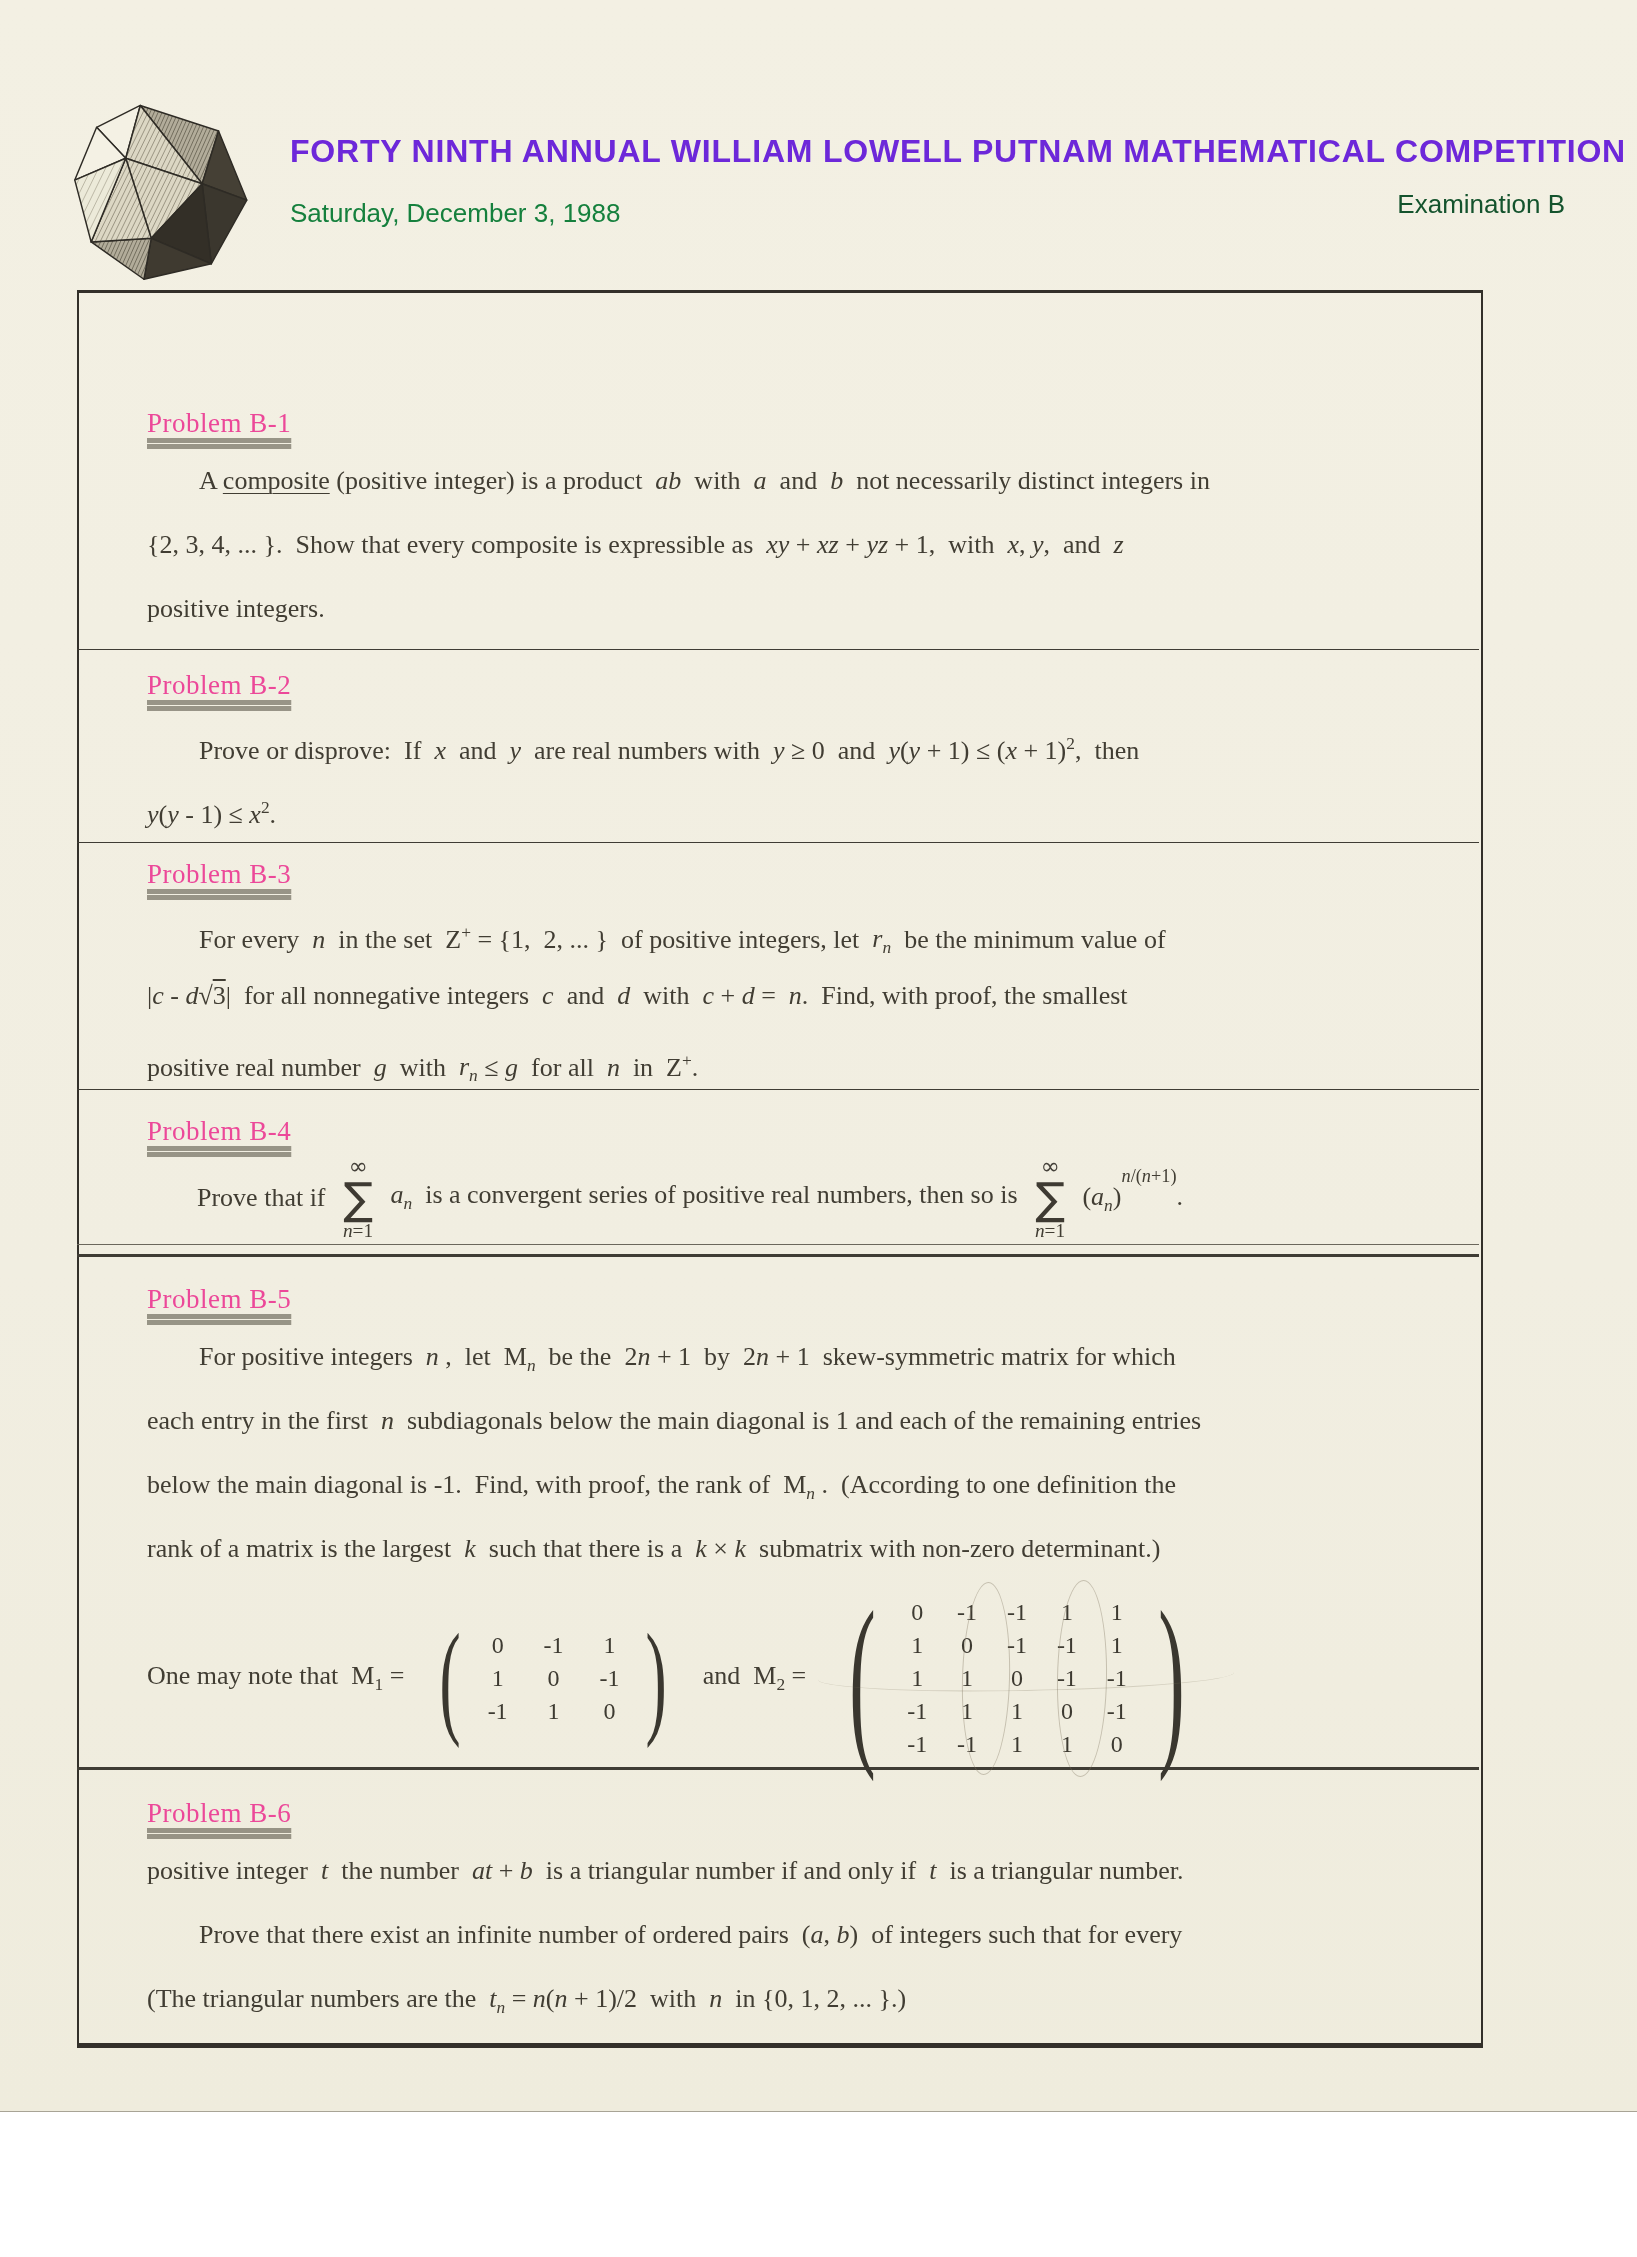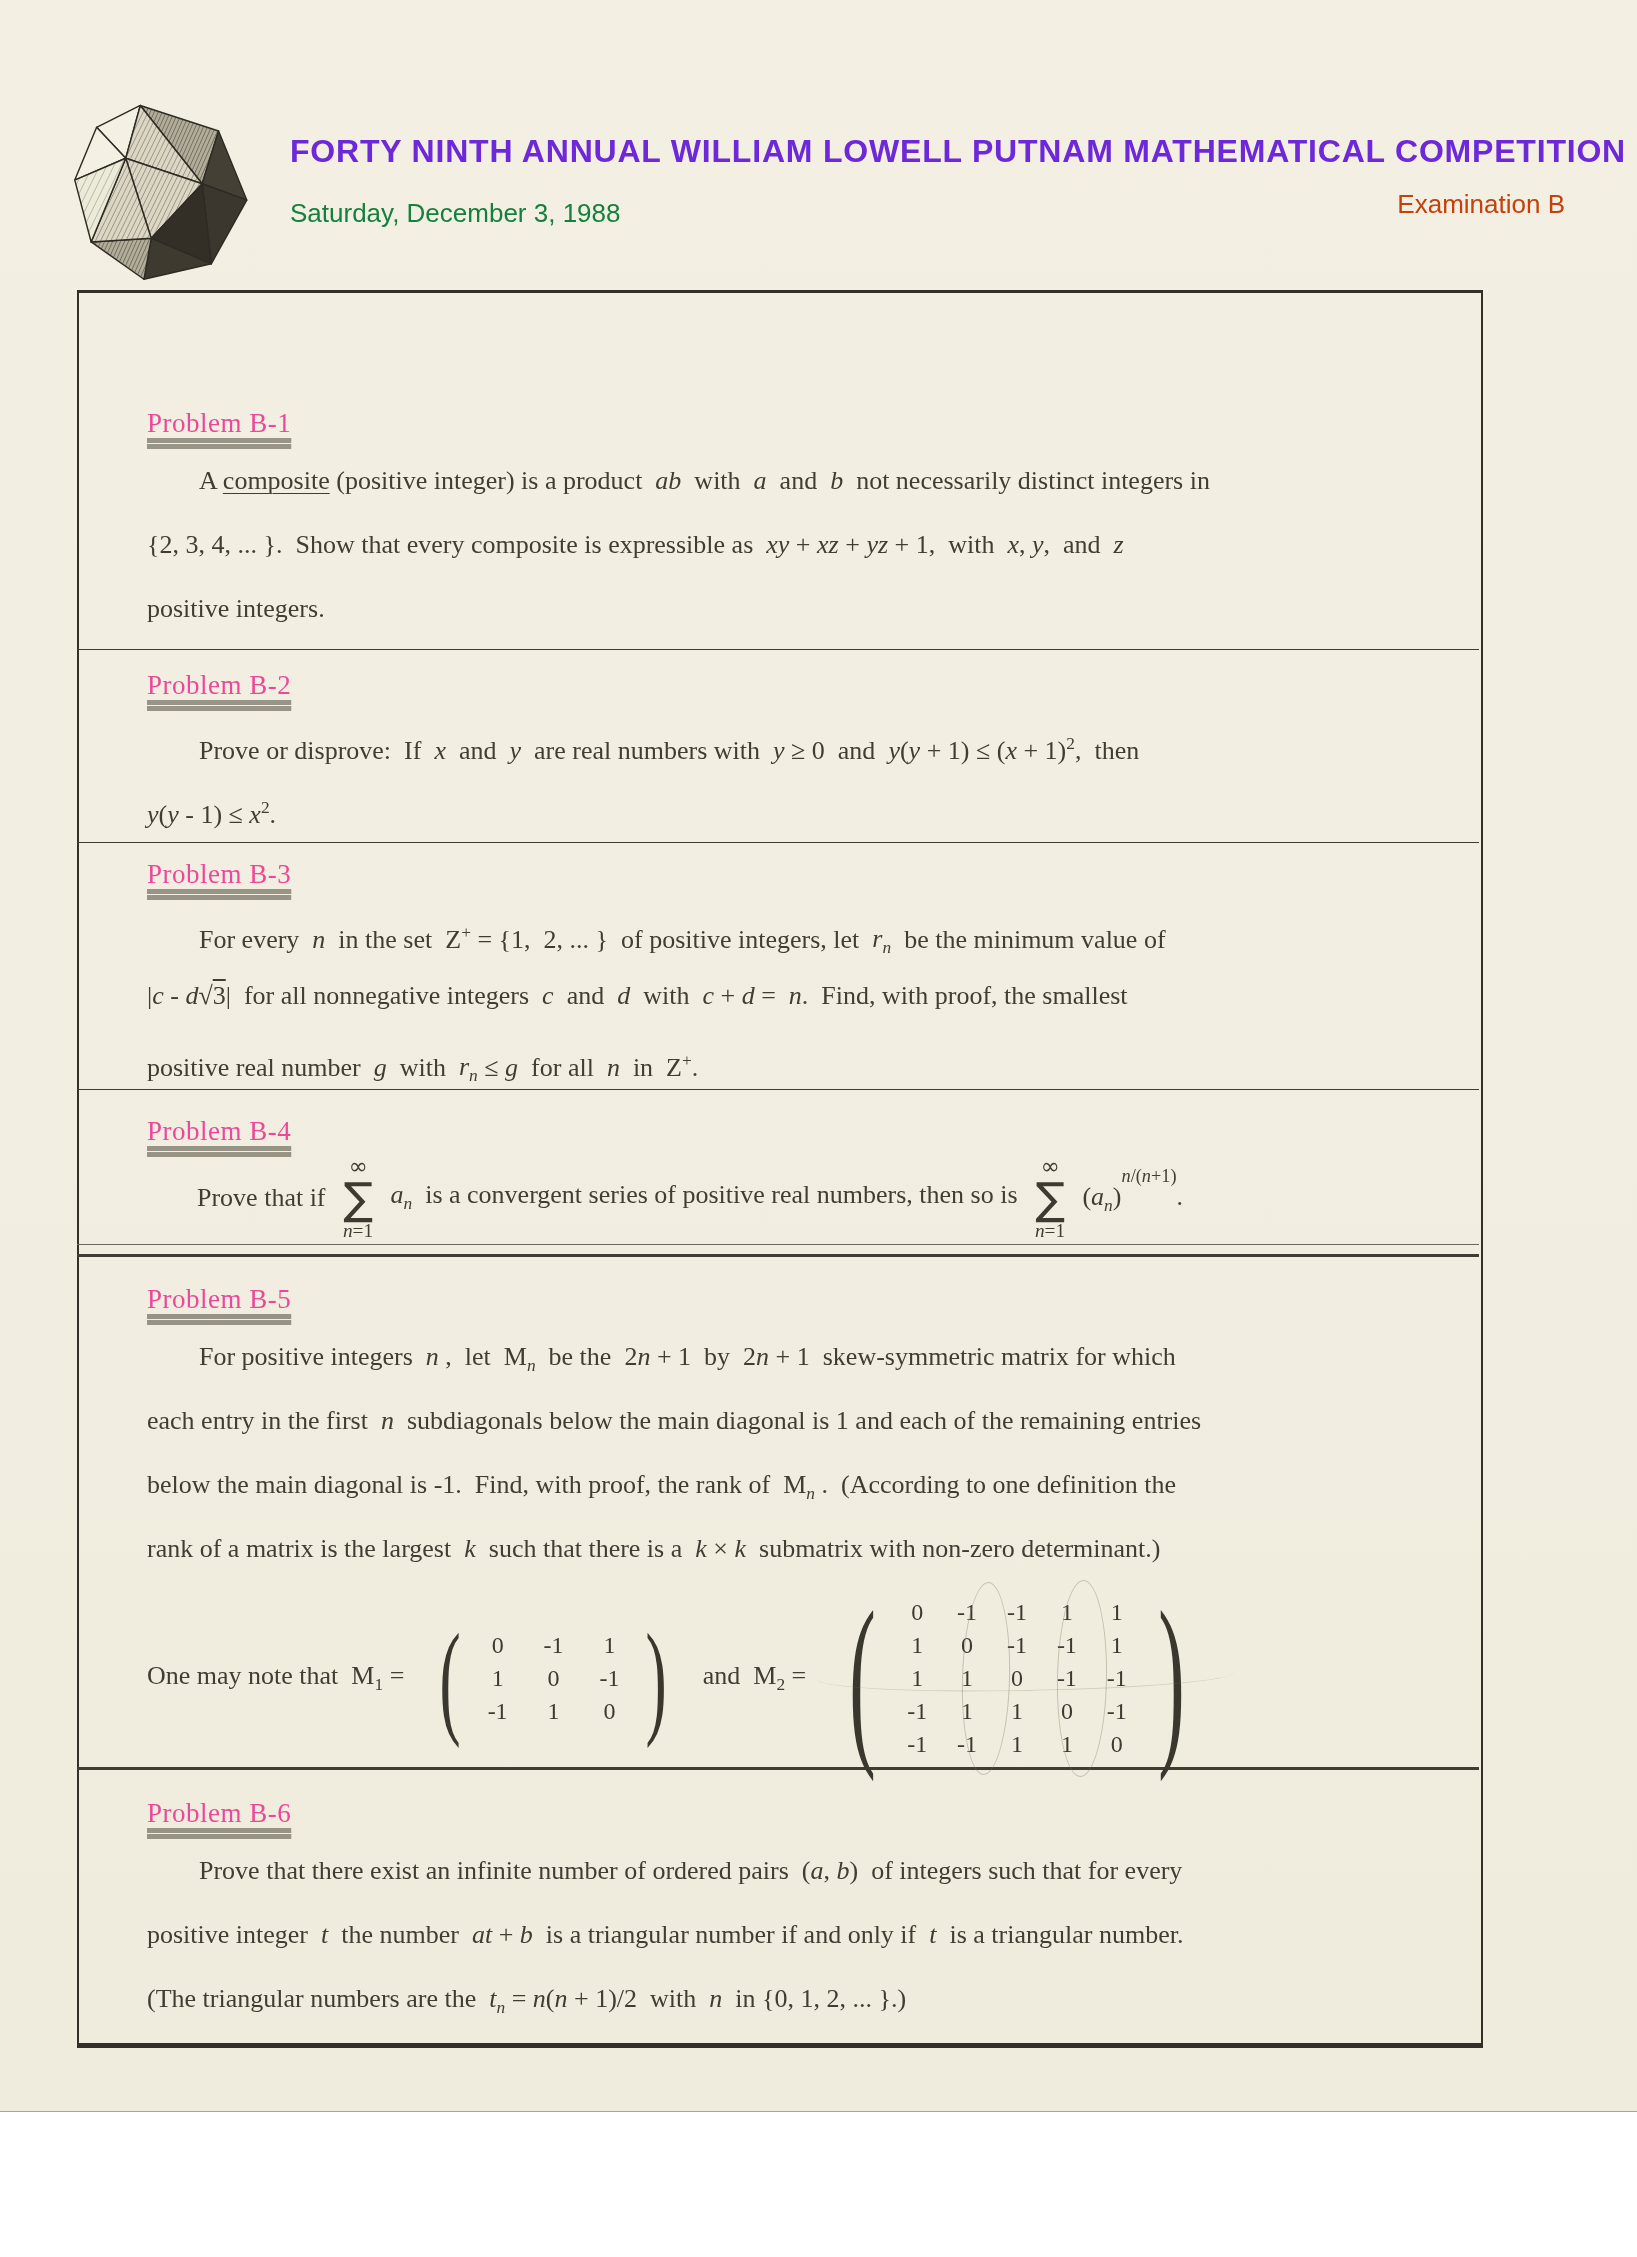--- a/index.html
+++ b/index.html
@@ -9,21 +9,21 @@
   .page{position:absolute;left:0;top:0;width:1638px;height:2257px;overflow:hidden;background:#fff;}
   .paper{position:absolute;left:0;top:0;width:1638px;height:2111px;
          background:linear-gradient(180deg,#f3f0e3 0%,#f1eee1 60%,#efecdd 100%);
          border-bottom:1.9px solid #a8a496;}
   
   .title{position:absolute;left:290px;top:133px;font-family:"Liberation Sans","DejaVu Sans",sans-serif;
          font-weight:bold;font-size:32px;letter-spacing:0.8px;color:#6d28d9;white-space:nowrap;}
   .date{position:absolute;left:290px;top:198px;font-family:"Liberation Sans","DejaVu Sans",sans-serif;
         font-size:26px;color:#15803d;}
   .exam{position:absolute;right:73px;top:189px;font-family:"Liberation Sans","DejaVu Sans",sans-serif;
-        font-size:26px;color:#c2410c;}
+        font-size:26px;color:#14532d;}
   .logo{position:absolute;left:64px;top:100px;width:189px;height:182px;}
   
   .pbox{position:absolute;left:77px;top:290px;width:1402px;height:1750px;
         border:2.9px solid #33302a;border-top-width:3.9px;border-bottom-width:5.8px;}
   .divider{position:absolute;left:77px;width:1402px;height:0;border-top:1.9px solid #3f3c34;}
   .divider.thin{border-top-width:1px;border-top-color:#6b675c;}
   .divider.thick{border-top-width:3.9px;}
   
   .section{position:absolute;left:147px;width:1329px;}
   .phead{display:inline-block;font-size:27px;letter-spacing:0.5px;color:#ec4899;line-height:39px;
@@ -204,18 +204,18 @@
         </span>
       <span class="paren">)</span>
       <span class="pencil c3"></span>
       <span class="pencil c5"></span>
       <span class="pencil row"></span>
     </span>
   </div>
 
   <div class="section" style="top:1794px;">
     <span class="phead">Problem B-6</span>
+    <div class="line">positive integer&nbsp; <i>t</i>&nbsp; the number&nbsp; <i>at</i> + <i>b</i>&nbsp; is a triangular number if and only if&nbsp; <i>t</i>&nbsp; is a triangular number.</div>
     <div class="line ind">Prove that there exist an infinite number of ordered pairs&nbsp; (<i>a</i>, <i>b</i>)&nbsp; of integers such that for every</div>
-    <div class="line">positive integer&nbsp; <i>t</i>&nbsp; the number&nbsp; <i>at</i> + <i>b</i>&nbsp; is a triangular number if and only if&nbsp; <i>t</i>&nbsp; is a triangular number.</div>
     <div class="line">(The triangular numbers are the&nbsp; <i>t<sub>n</sub></i> = <i>n</i>(<i>n</i> + 1)/2&nbsp; with&nbsp; <i>n</i>&nbsp; in {0, 1, 2, ... }.)</div>
   </div>
 </div>
 
 
 </body></html>

